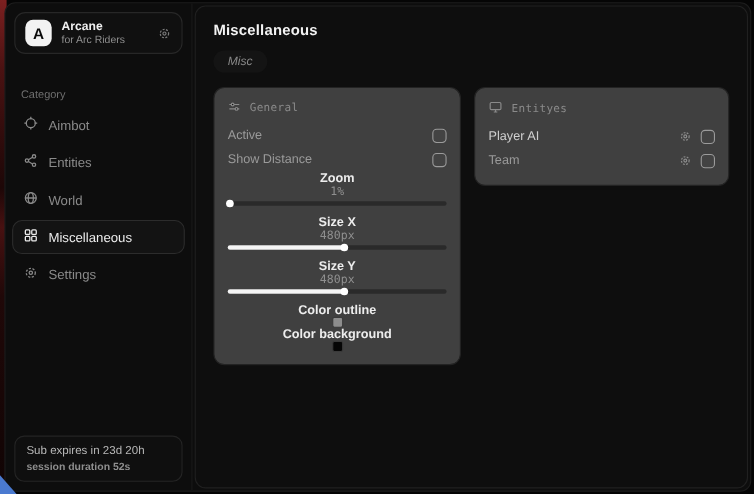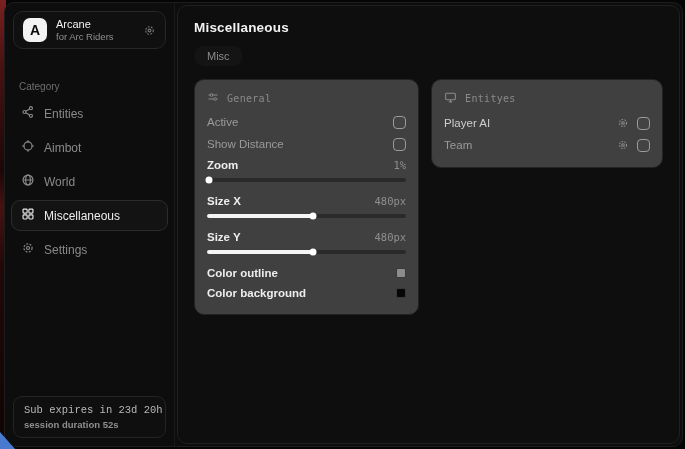--- a/index.html
+++ b/index.html
@@ -12,55 +12,55 @@
 
   .window { position:absolute; left:4px; top:2px; width:679px; height:445px;
     background:#0d0d0d; border:1px solid #1d1d1d; border-radius:10px; display:flex; overflow:hidden; }
 
   
   .sidebar { width:170px; flex:none; display:flex; flex-direction:column; border-right:1px solid #191919; }
   .logo-card { margin:8px 8px 4px; border:1px solid #272727; border-radius:10px;
     padding:6px 9px; display:flex; align-items:center; gap:9px; background:#101010; }
   .logo-mark { width:24px; height:24px; background:#f2f2f2; border-radius:7px; color:#0a0a0a;
     font-weight:bold; font-size:14px; display:flex; align-items:center; justify-content:center; flex:none; }
-  .logo-title { font-size:11px; font-weight:normal; color:#f0f0f0; }
+  .logo-title { font-size:11px; font-weight:bold; color:#f0f0f0; }
   .logo-sub { font-size:9.5px; color:#8f8f8f; margin-top:1px; }
   .logo-gear { margin-left:auto; color:#7a7a7a; display:flex; }
 
   .category-label { margin:28px 14px 3px; font-size:10px; color:#6f6f6f; }
   .nav { display:flex; flex-direction:column; margin:0 6px; }
   .nav-item { display:flex; align-items:center; gap:9px; padding:6px 9px; margin-top:3px;
     border-radius:9px; color:#8a8a8a; font-size:12px; border:1px solid transparent; cursor:pointer; }
   .nav-item.active { border-color:#2c2c2c; background:#131313; color:#ececec; }
   .nav-item svg { flex:none; }
 
   .spacer { flex:1; }
   .sub-card { margin:8px; border:1px solid #242424; border-radius:9px; padding:7px 10px; background:#0f0f0f; }
-  .sub-line1 { font-family:Liberation Mono, monospace; font-size:10.5px; color:#b8b8b8; white-space:nowrap; }
+  .sub-line1 { font-family:Liberation Sans, sans-serif; font-size:10.5px; color:#b8b8b8; white-space:nowrap; }
   .sub-line2 { font-size:9.5px; color:#8f8f8f; font-weight:bold; margin-top:3px; }
 
   
   .main { flex:1; margin:2px; border:1px solid #202020; border-radius:10px; background:#0e0e0e;
     padding:14px 16px; overflow:hidden; }
   .main-title { font-size:13.5px; font-weight:bold; color:#f2f2f2; letter-spacing:0.2px; }
-  .tabs { display:flex; align-items:flex-end; margin-top:11px; }
+  .tabs { display:flex; align-items:flex-end; margin-top:11px;font-style:italic; }
   .tab { padding:4px 13px; border-radius:14px; font-size:11px; cursor:pointer; }
   .tab.inactive { background:#141414; color:#8a8a8a; }
   .tab.active { background:#2d2d2d; color:#fafafa; margin-left:-7px; border:2px solid #0e0e0e;
     padding:3px 12px; font-weight:500; }
 
   .panels { display:flex; gap:12px; margin-top:13px; align-items:flex-start; }
   .panel { background:#404040; border:1px solid #232323; border-radius:10px; padding:8px 12px 11px; }
   .panel-general { width:232px; }
   .panel-entities { width:239px; }
   .panel-header { display:flex; align-items:center; gap:8px; color:#8a8a8a;
     font-family:"DejaVu Sans Mono", monospace; font-size:10px; padding:3px 0 6px; letter-spacing:0.3px; }
 
   .row { display:flex; justify-content:space-between; align-items:center; min-height:22px; }
-  .row.compact { min-height:20px; }
+  .row.compact { min-height:20px;flex-direction:column; }
   .lbl-dim { color:#9a9a9a; font-size:11.5px; }
   .lbl-bright { color:#ededed; font-size:11.5px; font-weight:bold; }
   .lbl-mid { color:#cfcfcf; font-size:11.5px; }
   .val { font-family:"DejaVu Sans Mono", monospace; font-size:10.5px; color:#8f8f8f; }
 
   .checkbox { width:13px; height:13px; border:1.5px solid #9b9b9b; border-radius:4px;
     background:rgba(255,255,255,0.02); cursor:pointer; flex:none; }
   .swatch { width:10px; height:10px; border-radius:2px; border:1px solid #3a3a3a; cursor:pointer; flex:none; }
 
   .slider { position:relative; height:4px; background:#2a2a2a; border-radius:2px; margin:3px 0 9px; cursor:pointer; }
@@ -94,38 +94,38 @@
         </svg>
       </span>
     </div>
 
     <div class="category-label">Category</div>
 
     <div class="nav">
       <div class="nav-item">
         <span>
           <svg width="14" height="14" viewBox="0 0 24 24" fill="none" stroke="currentColor" stroke-width="2">
+            <circle cx="12" cy="12" r="7"></circle>
+              <line x1="12" y1="2" x2="12" y2="6"></line>
+              <line x1="12" y1="18" x2="12" y2="22"></line>
+            <line x1="2" y1="12" x2="6" y2="12"></line>
+              <line x1="18" y1="12" x2="22" y2="12"></line>
+          </svg></span>
+        <span>Aimbot</span>
+      </div>
+      <div class="nav-item">
+        <span>
+          <svg width="14" height="14" viewBox="0 0 24 24" fill="none" stroke="currentColor" stroke-width="2">
             <circle cx="6" cy="12" r="2.6"></circle>
               <circle cx="17" cy="5.5" r="2.6"></circle>
               <circle cx="17" cy="18.5" r="2.6"></circle>
             <line x1="8.3" y1="10.7" x2="14.7" y2="6.8"></line>
               <line x1="8.3" y1="13.3" x2="14.7" y2="17.2"></line>
           </svg></span>
         <span>Entities</span>
-      </div>
-      <div class="nav-item">
-        <span>
-          <svg width="14" height="14" viewBox="0 0 24 24" fill="none" stroke="currentColor" stroke-width="2">
-            <circle cx="12" cy="12" r="7"></circle>
-              <line x1="12" y1="2" x2="12" y2="6"></line>
-              <line x1="12" y1="18" x2="12" y2="22"></line>
-            <line x1="2" y1="12" x2="6" y2="12"></line>
-              <line x1="18" y1="12" x2="22" y2="12"></line>
-          </svg></span>
-        <span>Aimbot</span>
       </div>
       <div class="nav-item">
         <span>
           <svg width="14" height="14" viewBox="0 0 24 24" fill="none" stroke="currentColor" stroke-width="2">
             <circle cx="12" cy="12" r="8.5"></circle>
               <ellipse cx="12" cy="12" rx="4" ry="8.5"></ellipse>
               <line x1="3.5" y1="12" x2="20.5" y2="12"></line>
           </svg></span>
         <span>World</span>
       </div>

